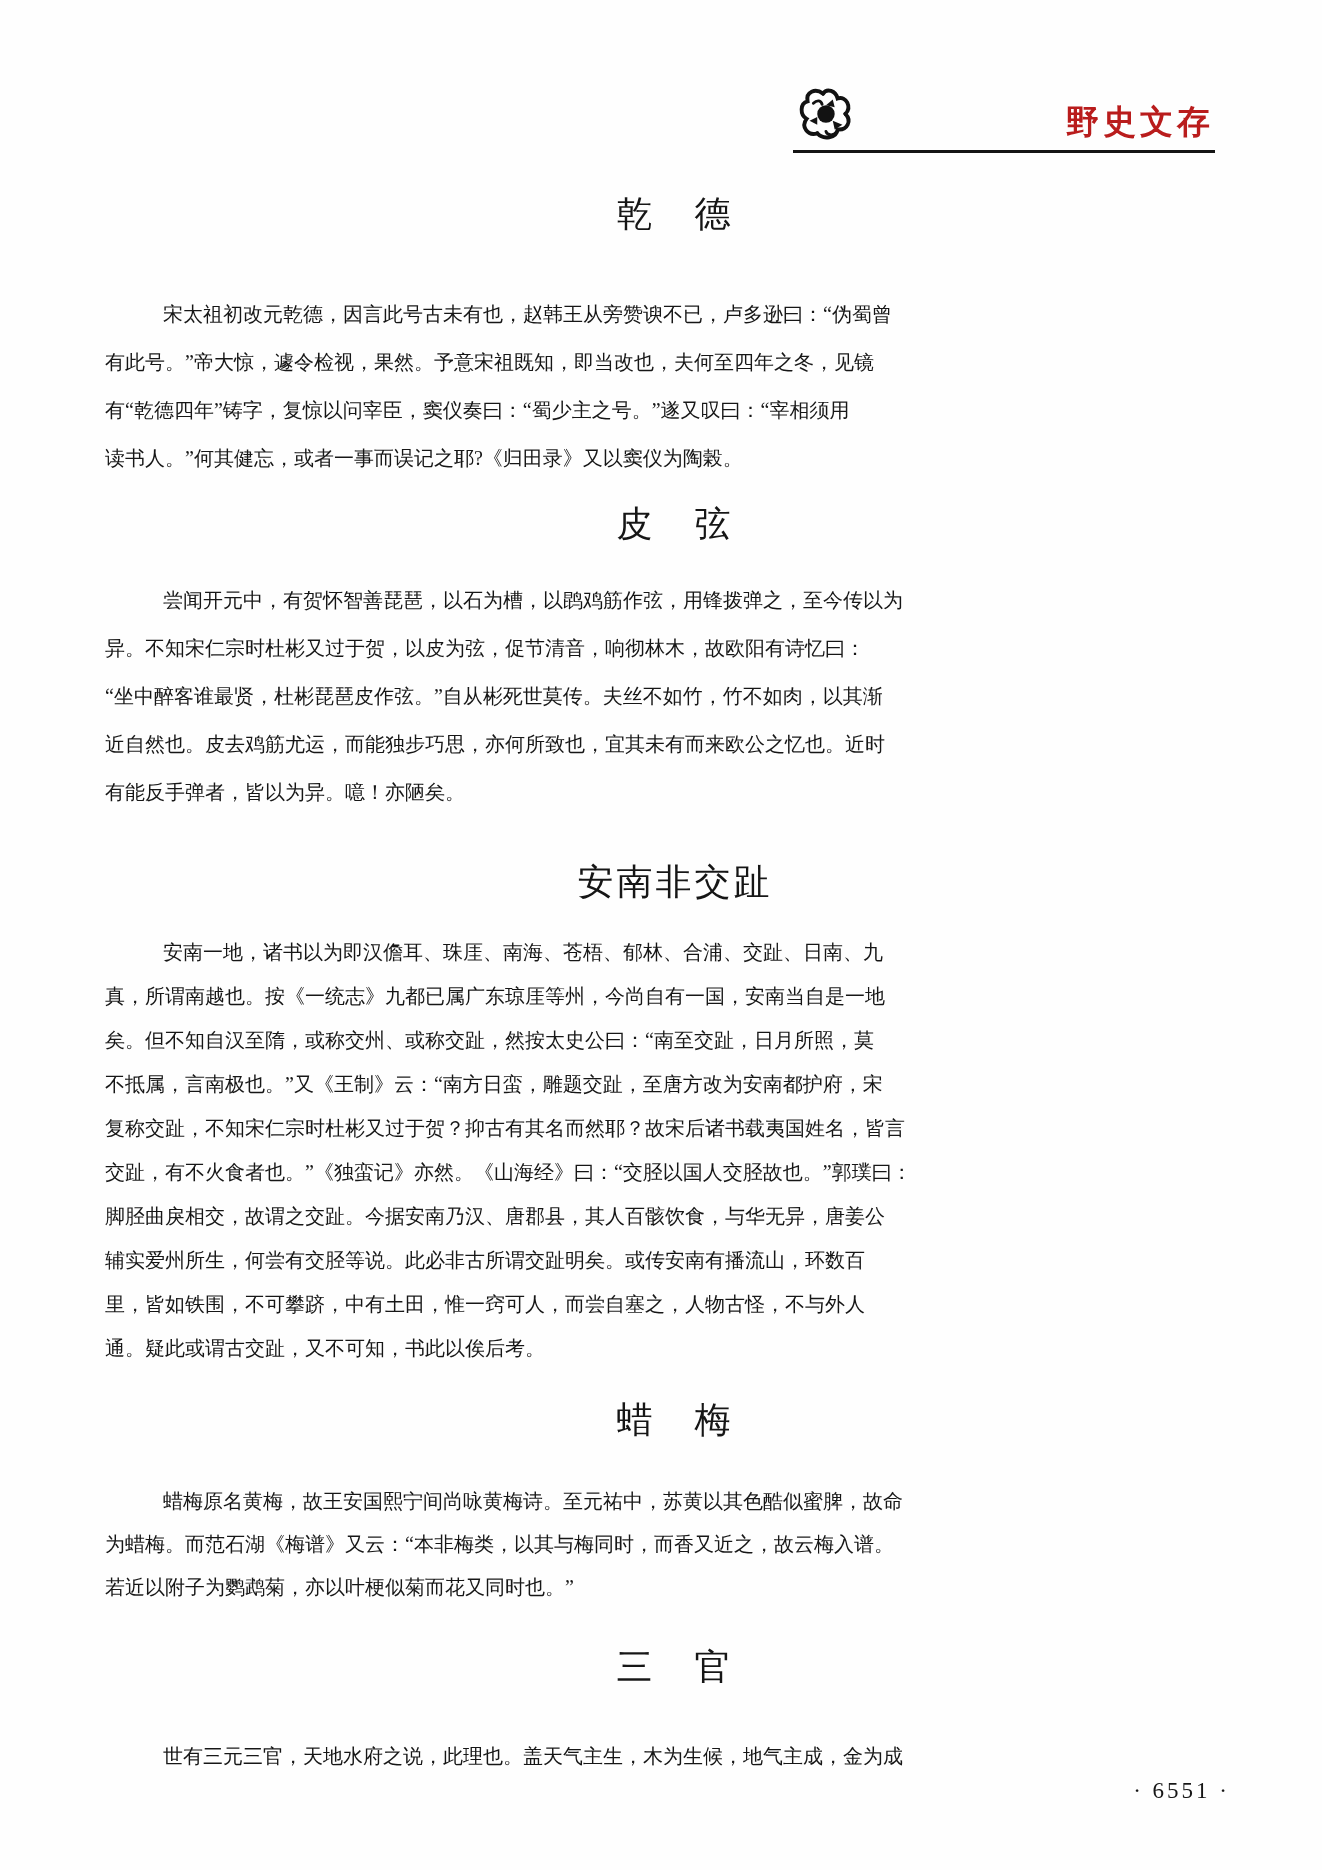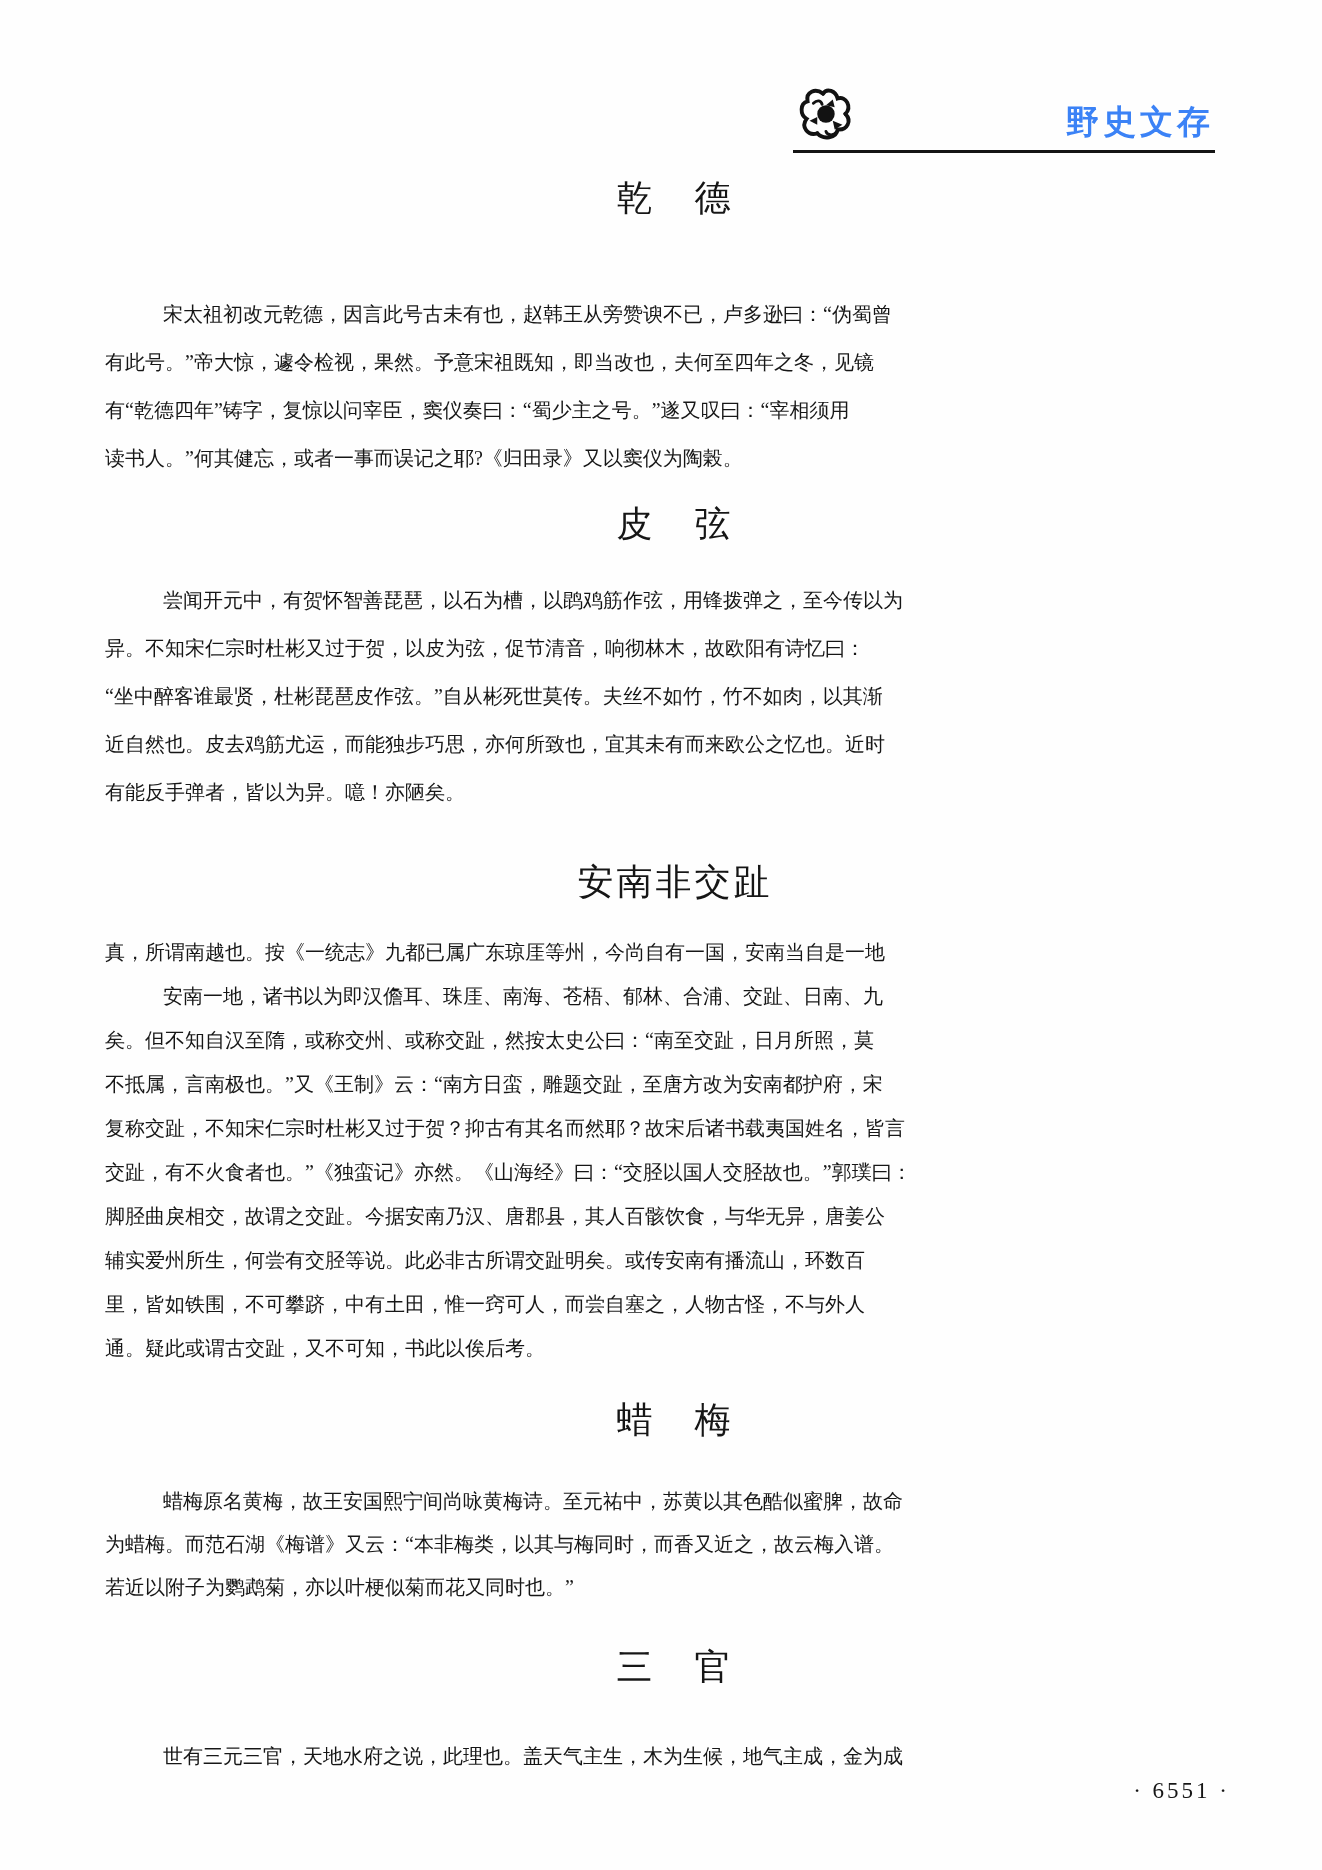--- a/index.html
+++ b/index.html
@@ -10,33 +10,33 @@
     margin:0 auto;
     overflow:hidden;
     color:#1b1b1b;
     font-family:"Liberation Serif","DejaVu Serif",serif;
   }
   
   .emblem{position:absolute;left:793px;top:82px;width:64px;height:62px;}
   .header-title{
     position:absolute;top:100px;right:108px;
     font-family:"Liberation Sans","DejaVu Sans",sans-serif;
-    font-weight:700;font-size:33px;letter-spacing:4px;color:#3b82f6;
+    font-weight:700;font-size:33px;letter-spacing:4px;color:#b91c1c;
   }
   .header-rule{
     position:absolute;left:793px;top:150px;width:422px;height:3px;
     background:#141414;
   }
   
   .sec-title{
     position:absolute;left:105px;width:1140px;
     text-align:center;font-size:36px;font-weight:400;color:#161616;
     letter-spacing:3px;white-space:nowrap;
   }
-  .t1{top:174px}.t2{top:500px}.t3{top:858px}.t4{top:1396px}.t5{top:1643px}
+  .t1{top:190px}.t2{top:500px}.t3{top:858px}.t4{top:1396px}.t5{top:1643px}
   
   .para{
     position:absolute;left:105px;width:1148px;
     font-size:20px;color:#161616;
   }
   .p1{top:290px}.p2{top:576px}.p3{top:930px}.p4{top:1480px}.p5{top:1732px}
   .line{height:48px;line-height:48px;white-space:nowrap;}
   .p3 .line{height:44px;line-height:44px;}
   .p4 .line{height:43px;line-height:43px;}
   .indent{text-indent:58px;}
@@ -85,22 +85,22 @@
   <div class="para p2">
     <div class="line indent">尝闻开元中，有贺怀智善琵琶，以石为槽，以鹍鸡筋作弦，用锋拨弹之，至今传以为</div>
     <div class="line">异。不知宋仁宗时杜彬又过于贺，以皮为弦，促节清音，响彻林木，故欧阳有诗忆曰：</div>
     <div class="line">“坐中醉客谁最贤，杜彬琵琶皮作弦。”自从彬死世莫传。夫丝不如竹，竹不如肉，以其渐</div>
     <div class="line">近自然也。皮去鸡筋尤运，而能独步巧思，亦何所致也，宜其未有而来欧公之忆也。近时</div>
     <div class="line">有能反手弹者，皆以为异。噫！亦陋矣。</div>
   </div>
 
   <div class="sec-title t3">安南非交趾</div>
   <div class="para p3">
+    <div class="line indent">安南一地，诸书以为即汉儋耳、珠厓、南海、苍梧、郁林、合浦、交趾、日南、九</div>
     <div class="line">真，所谓南越也。按《一统志》九都已属广东琼厓等州，今尚自有一国，安南当自是一地</div>
-    <div class="line indent">安南一地，诸书以为即汉儋耳、珠厓、南海、苍梧、郁林、合浦、交趾、日南、九</div>
     <div class="line">矣。但不知自汉至隋，或称交州、或称交趾，然按太史公曰：“南至交趾，日月所照，莫</div>
     <div class="line">不抵属，言南极也。”又《王制》云：“南方日蛮，雕题交趾，至唐方改为安南都护府，宋</div>
     <div class="line">复称交趾，不知宋仁宗时杜彬又过于贺？抑古有其名而然耶？故宋后诸书载夷国姓名，皆言</div>
     <div class="line">交趾，有不火食者也。”《独蛮记》亦然。《山海经》曰：“交胫以国人交胫故也。”郭璞曰：</div>
     <div class="line">脚胫曲戾相交，故谓之交趾。今据安南乃汉、唐郡县，其人百骸饮食，与华无异，唐姜公</div>
     <div class="line">辅实爱州所生，何尝有交胫等说。此必非古所谓交趾明矣。或传安南有播流山，环数百</div>
     <div class="line">里，皆如铁围，不可攀跻，中有土田，惟一窍可人，而尝自塞之，人物古怪，不与外人</div>
     <div class="line">通。疑此或谓古交趾，又不可知，书此以俟后考。</div>
   </div>
 

